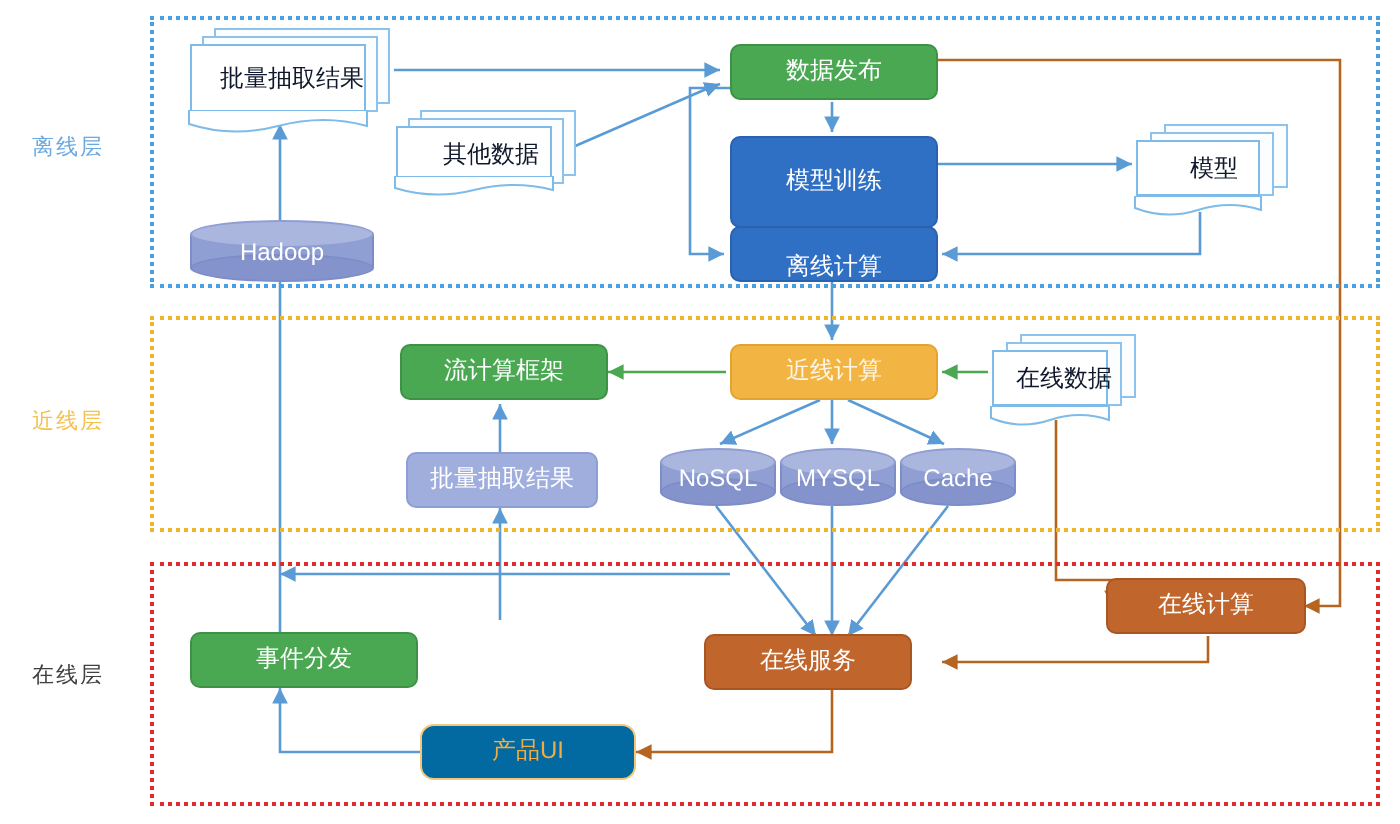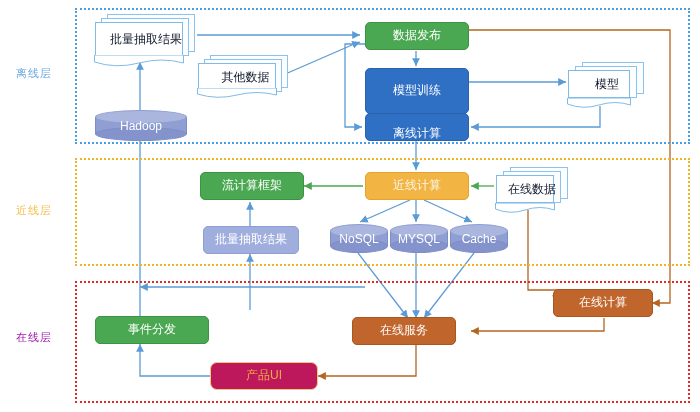--- a/index.html
+++ b/index.html
@@ -9,33 +9,33 @@
   #edges{position:absolute;left:0;top:0;width:700px;height:412px;}
 
   .layer-zone{position:absolute;box-sizing:border-box;background:transparent;}
   .zone-offline{border:2px dotted #4a9fe0;}
   .zone-nearline{border:2px dotted #f0b429;}
   .zone-online{border:2px dotted #e02b2b;}
 
   .layer-label{position:absolute;font-size:11px;font-weight:normal;letter-spacing:1px;white-space:nowrap;}
   .lbl-offline{color:#6aa9e0;}
   .lbl-nearline{color:#f5c14e;}
-  .lbl-online{color:#a21caf;}
+  .lbl-online{color:#404040;}
 
   .node{position:absolute;box-sizing:border-box;display:flex;align-items:center;
         justify-content:center;text-align:center;font-size:12px;line-height:1.1;
         white-space:nowrap;}
 
   .rect{border-radius:5px;color:#ffffff;}
   .n-green{background:#4aa852;border:1px solid #3d9246;}
   .n-blue{background:#2f6fc4;border:1px solid #2a62ae;}
   .n-orange{background:#f2b544;border:1px solid #e2a42f;color:#fdf6e8;}
   .n-brown{background:#c0652b;border:1px solid #a85722;}
   .n-purple{background:#a0aede;border:1px solid #8e9dd4;}
-  .n-outline{background:#be185d;border:1px solid #f3c77a;color:#f0ad45;border-radius:7px;}
+  .n-outline{background:#0369a1;border:1px solid #f3c77a;color:#f0ad45;border-radius:7px;}
 
   
   .docstack{position:absolute;}
   .docstack .pg{position:absolute;box-sizing:border-box;background:#fbfdff;
       border:1px solid #8cc2ec;}
   .docstack .pg.front{background:#ffffff;border:1px solid #7fbbe8;}
   .docstack .wave{position:absolute;left:-1px;bottom:-7px;}
   .docstack .dlabel{position:absolute;left:0;right:0;top:0;bottom:0;
       display:flex;align-items:center;justify-content:center;
       color:#0f172a;font-size:12px;white-space:nowrap;}

